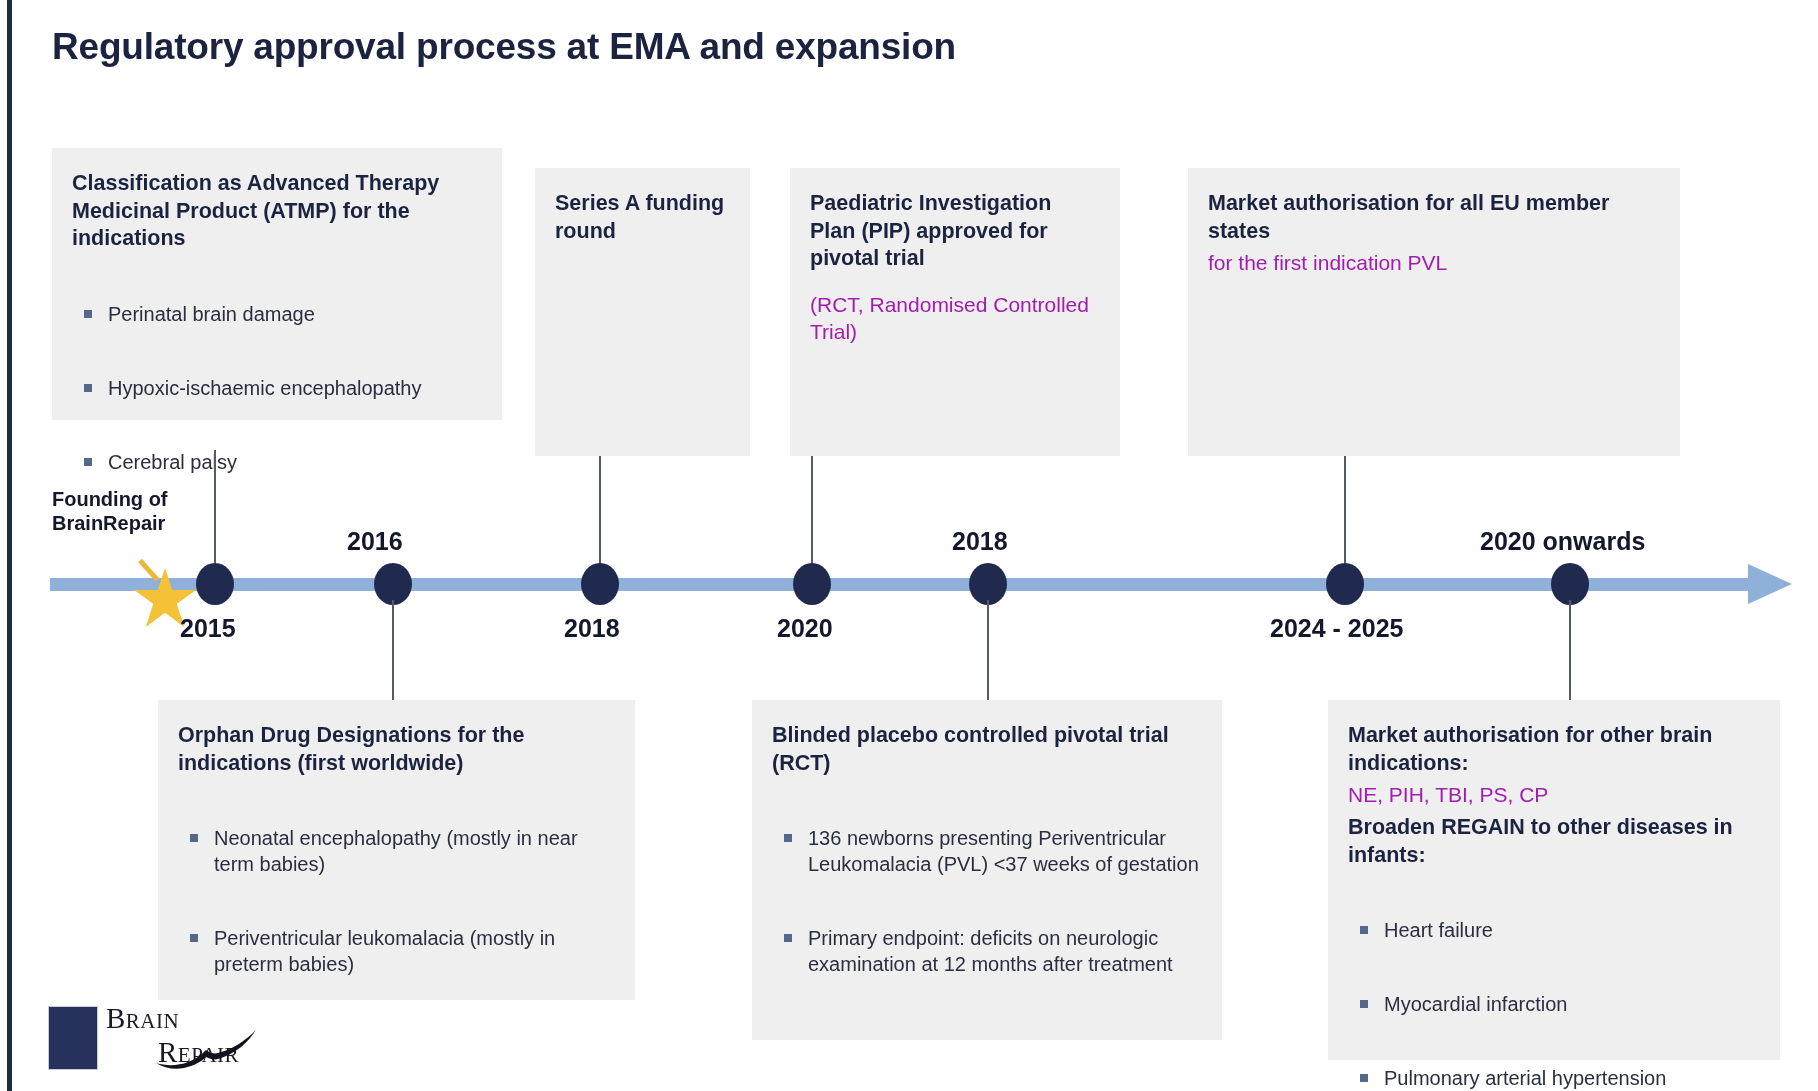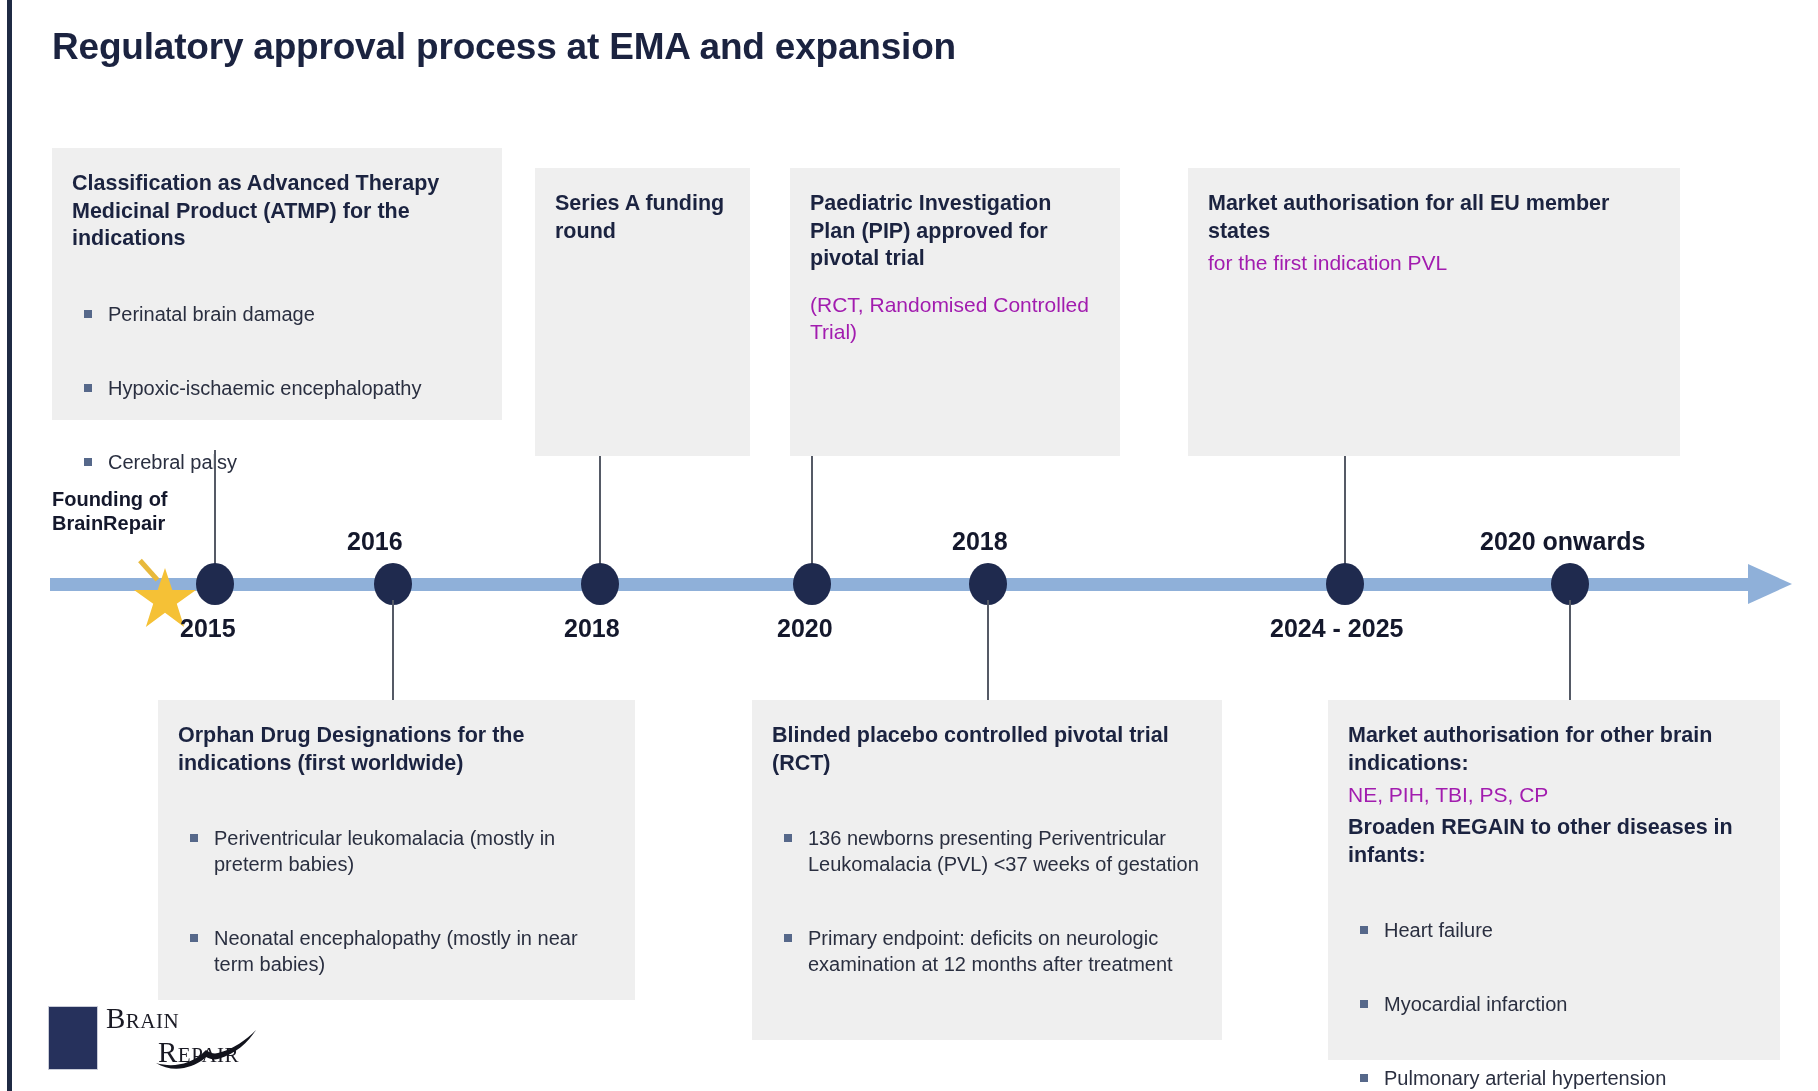--- a/index.html
+++ b/index.html
@@ -174,22 +174,22 @@
   <div class="yr" style="left:1270px;top:614px;">2024 - 2025</div>
   <div class="yr" style="left:1480px;top:527px;">2020 onwards</div>
 
   <div class="connector" style="left:392px;top:600px;height:100px;"></div>
   <div class="connector" style="left:987px;top:600px;height:100px;"></div>
   <div class="connector" style="left:1569px;top:600px;height:100px;"></div>
 
   <div class="card" style="left:158px;top:700px;width:477px;height:300px;">
     <div class="hd">Orphan Drug Designations for the indications (first worldwide)</div>
     <ul>
+      <li><span class="bul"></span><span>Neonatal encephalopathy (mostly in near term babies)</span></li>
       <li><span class="bul"></span><span>Periventricular leukomalacia (mostly in preterm babies)</span></li>
-      <li><span class="bul"></span><span>Neonatal encephalopathy (mostly in near term babies)</span></li>
     </ul>
   </div>
 
   <div class="card" style="left:752px;top:700px;width:470px;height:340px;">
     <div class="hd">Blinded placebo controlled pivotal trial (RCT)</div>
     <ul>
       <li><span class="bul"></span><span>136 newborns presenting Periventricular Leukomalacia (PVL) &lt;37 weeks of gestation</span></li>
       <li><span class="bul"></span><span>Primary endpoint: deficits on neurologic examination at 12 months after treatment</span></li>
     </ul>
   </div>

